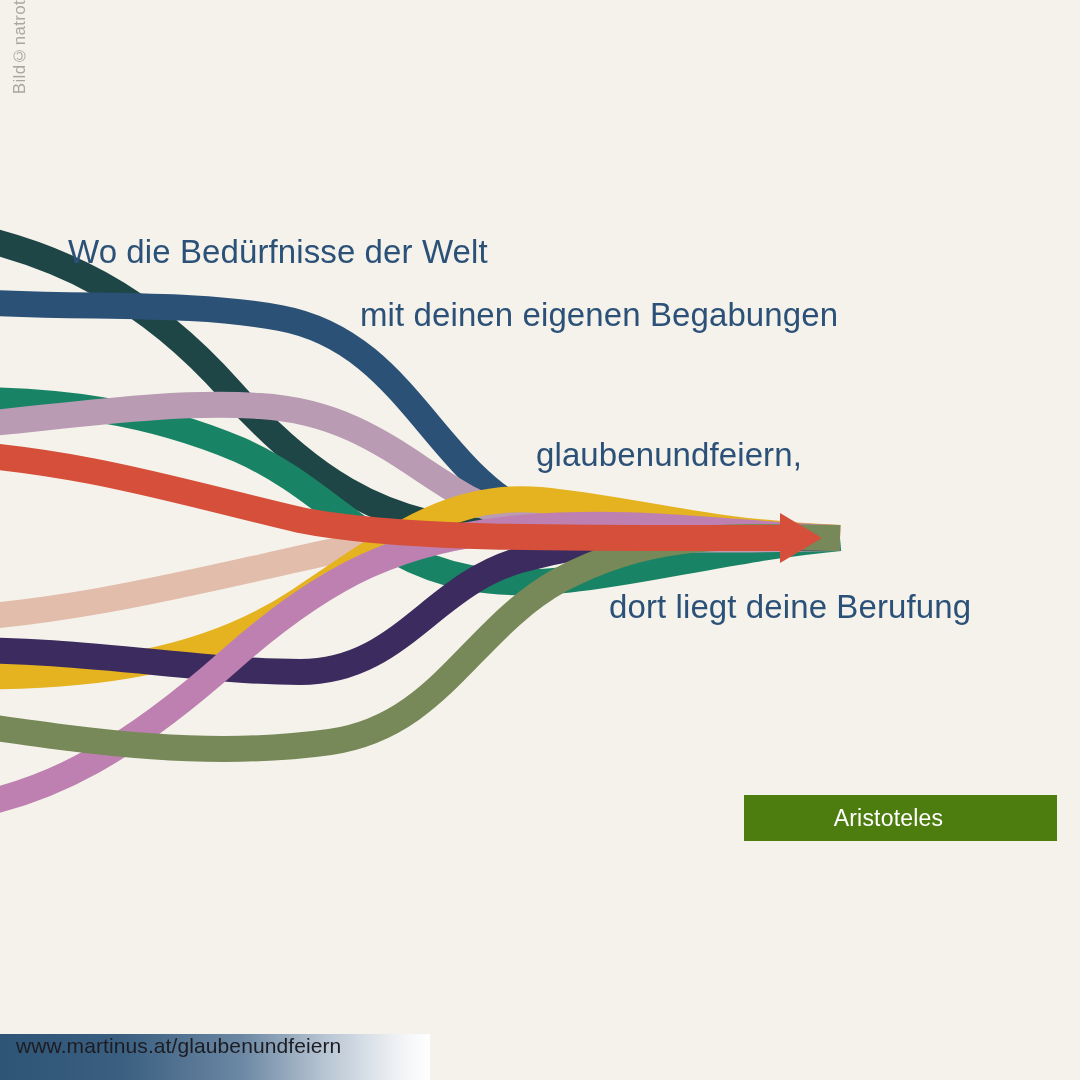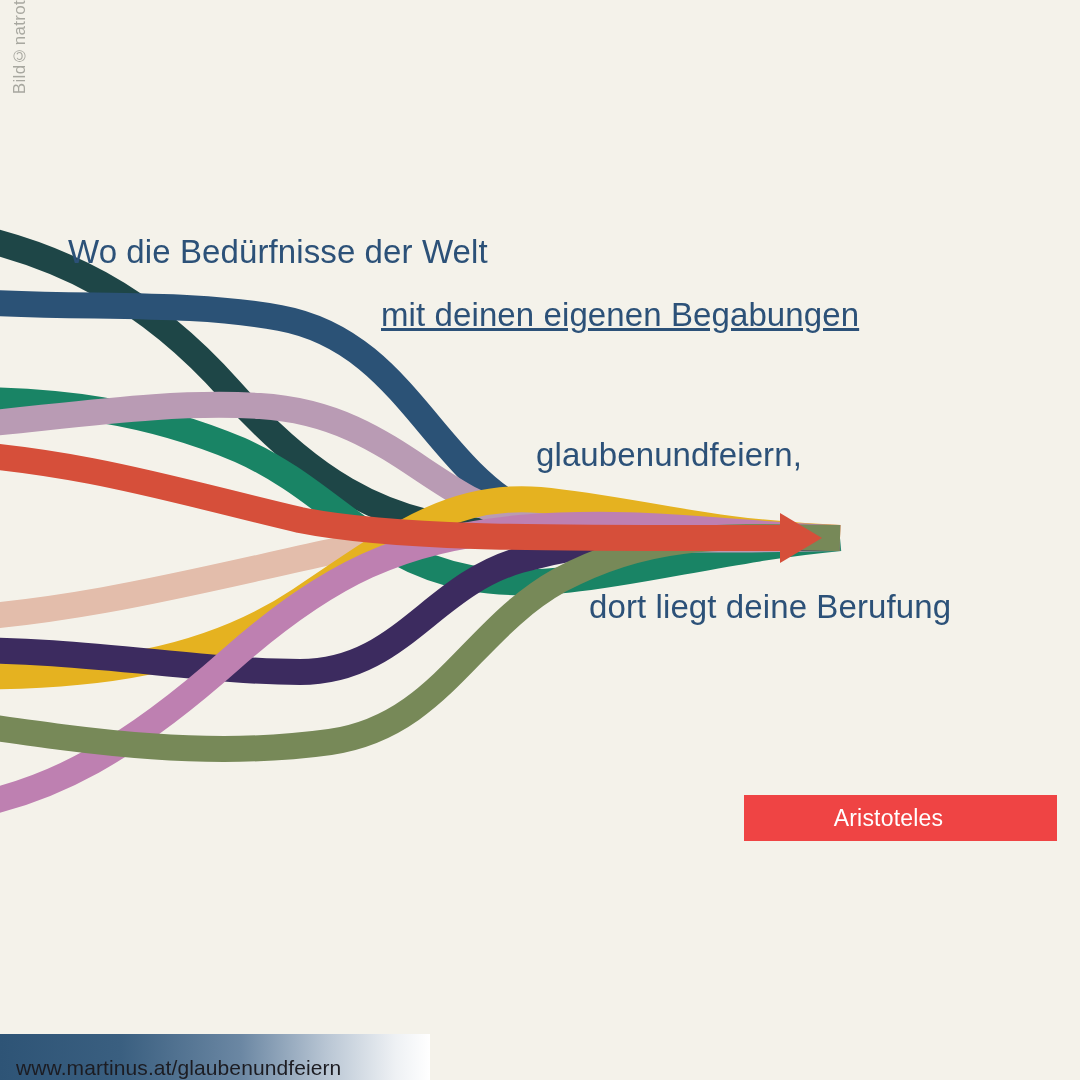--- a/index.html
+++ b/index.html
@@ -51,32 +51,32 @@
   
   .quote-line {
     position: absolute;
     color: #2c5178;
     font-size: 33px;
     font-weight: 400;
     letter-spacing: 0.1px;
     white-space: nowrap;
   }
   #quote-line-0 { left: 68px;  top: 209px; margin-top: 24px; }
-  #quote-line-1 { left: 381px; top: 296px; text-decoration: underline; }
+  #quote-line-1 { left: 360px; top: 296px; }
   #quote-line-2 { left: 536px; top: 436px; }
-  #quote-line-3 { left: 589px; top: 588px; }
+  #quote-line-3 { left: 609px; top: 588px; }
 
   
   #attribution-badge {
     position: absolute;
     left: 744px;
     top: 795px;
     width: 313px;
     height: 46px;
-    background: #ef4444;
+    background: #4d7c0f;
     display: flex;
     align-items: center;
     justify-content: center;
   }
   #attribution-badge .badge-label {
     color: #ffffff;
     font-size: 23px;
     letter-spacing: 0.2px;
     padding-right: 24px;
   }
@@ -89,21 +89,21 @@
     width: 430px;
     height: 46px;
     background: linear-gradient(to right,
         #2e5476 0%,
         #3a5f80 28%,
         #6b87a3 56%,
         #b9c6d4 76%,
         #eef1f4 92%,
         #ffffff 100%);
     display: flex;
-    align-items: flex-end;
+    align-items: flex-start;
   }
   #footer-bar .footer-label {
     color: #1c1c22;
     font-size: 21px;
     letter-spacing: 0.1px;
     padding-left: 16px;
     white-space: nowrap;
   }
 </style>
 </head>

